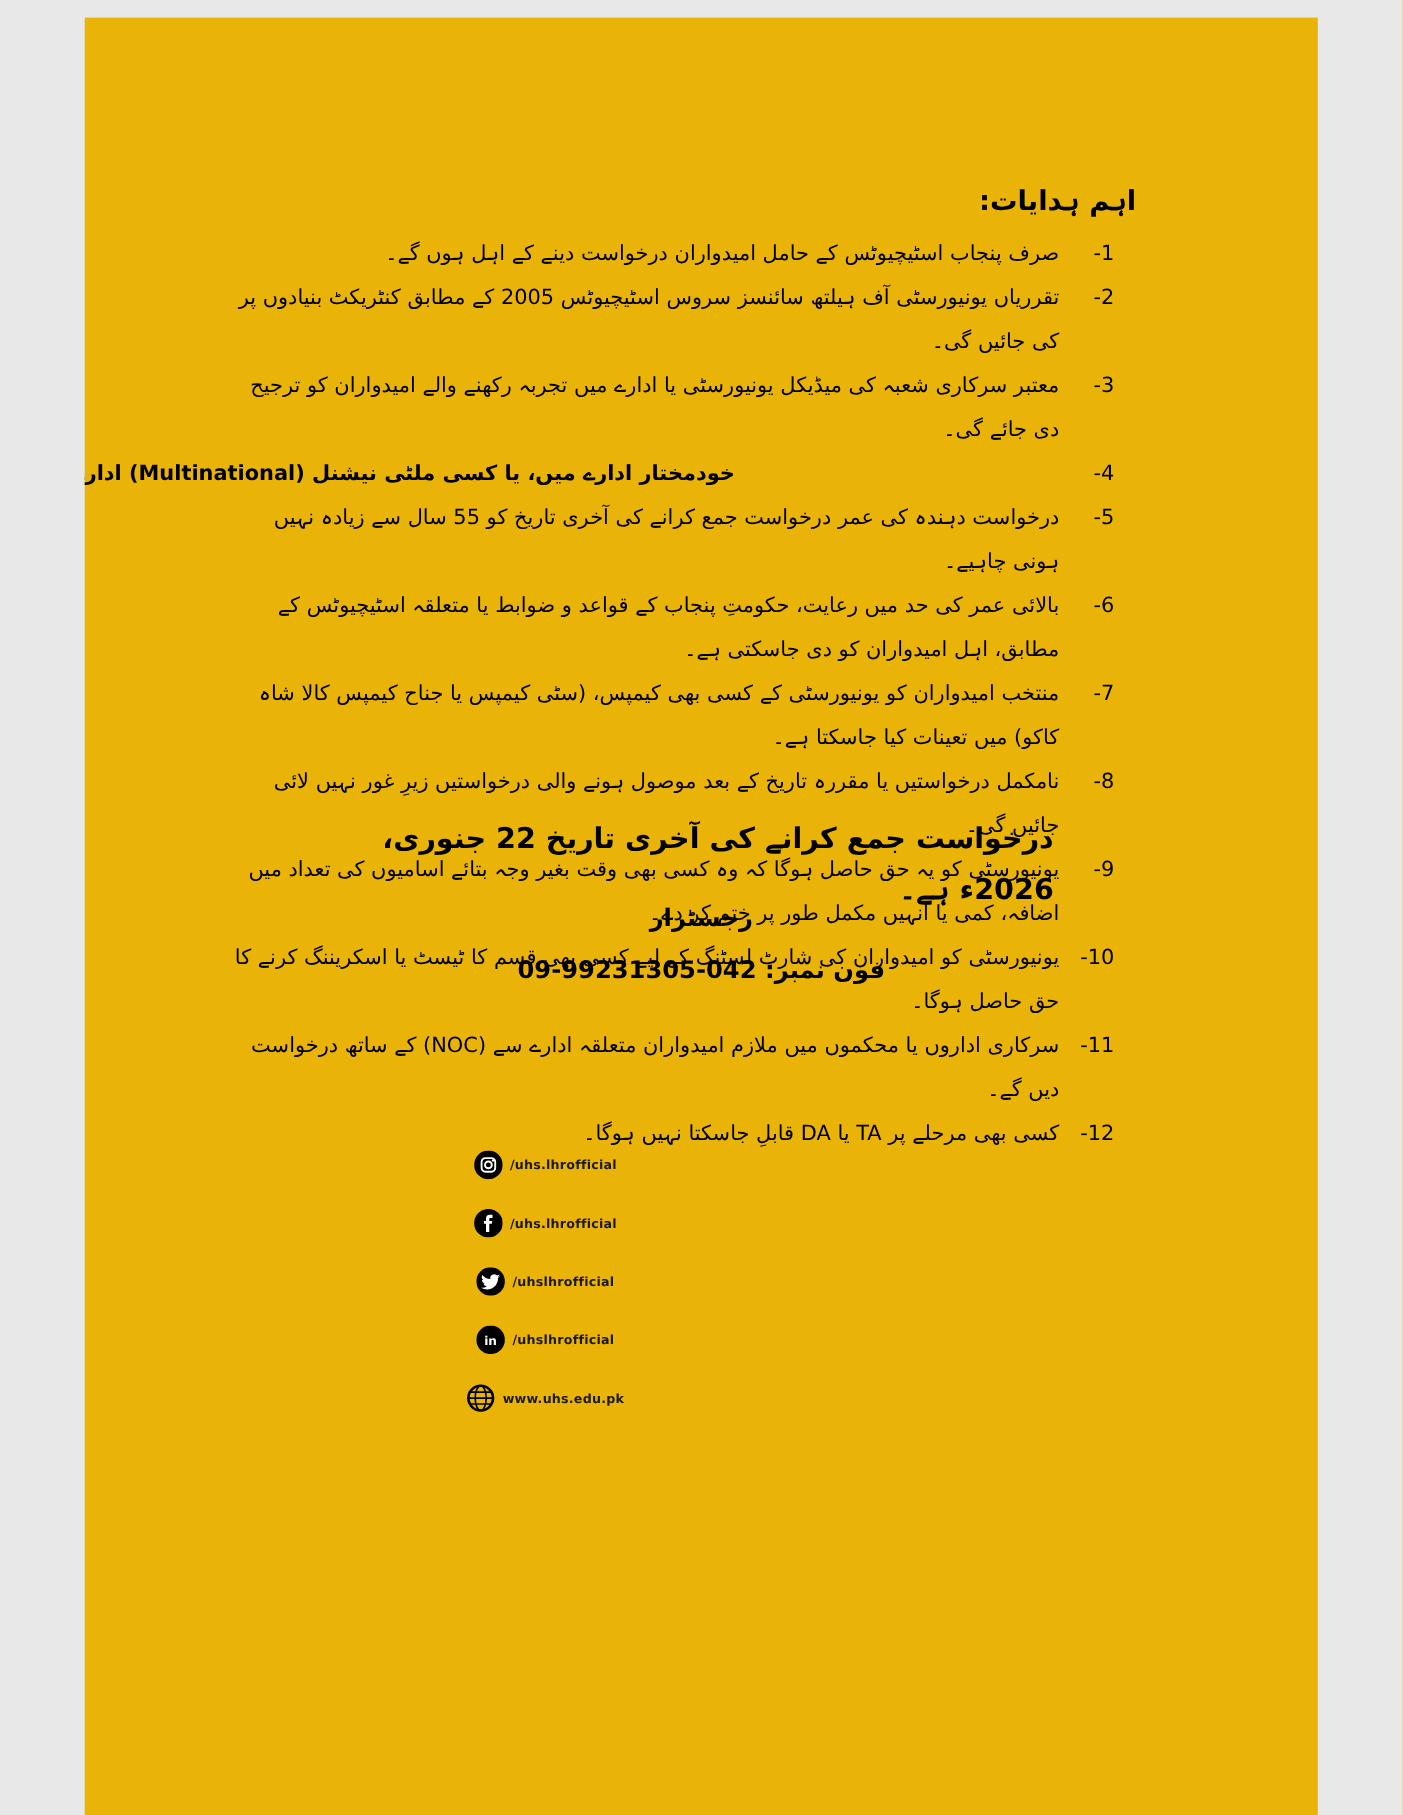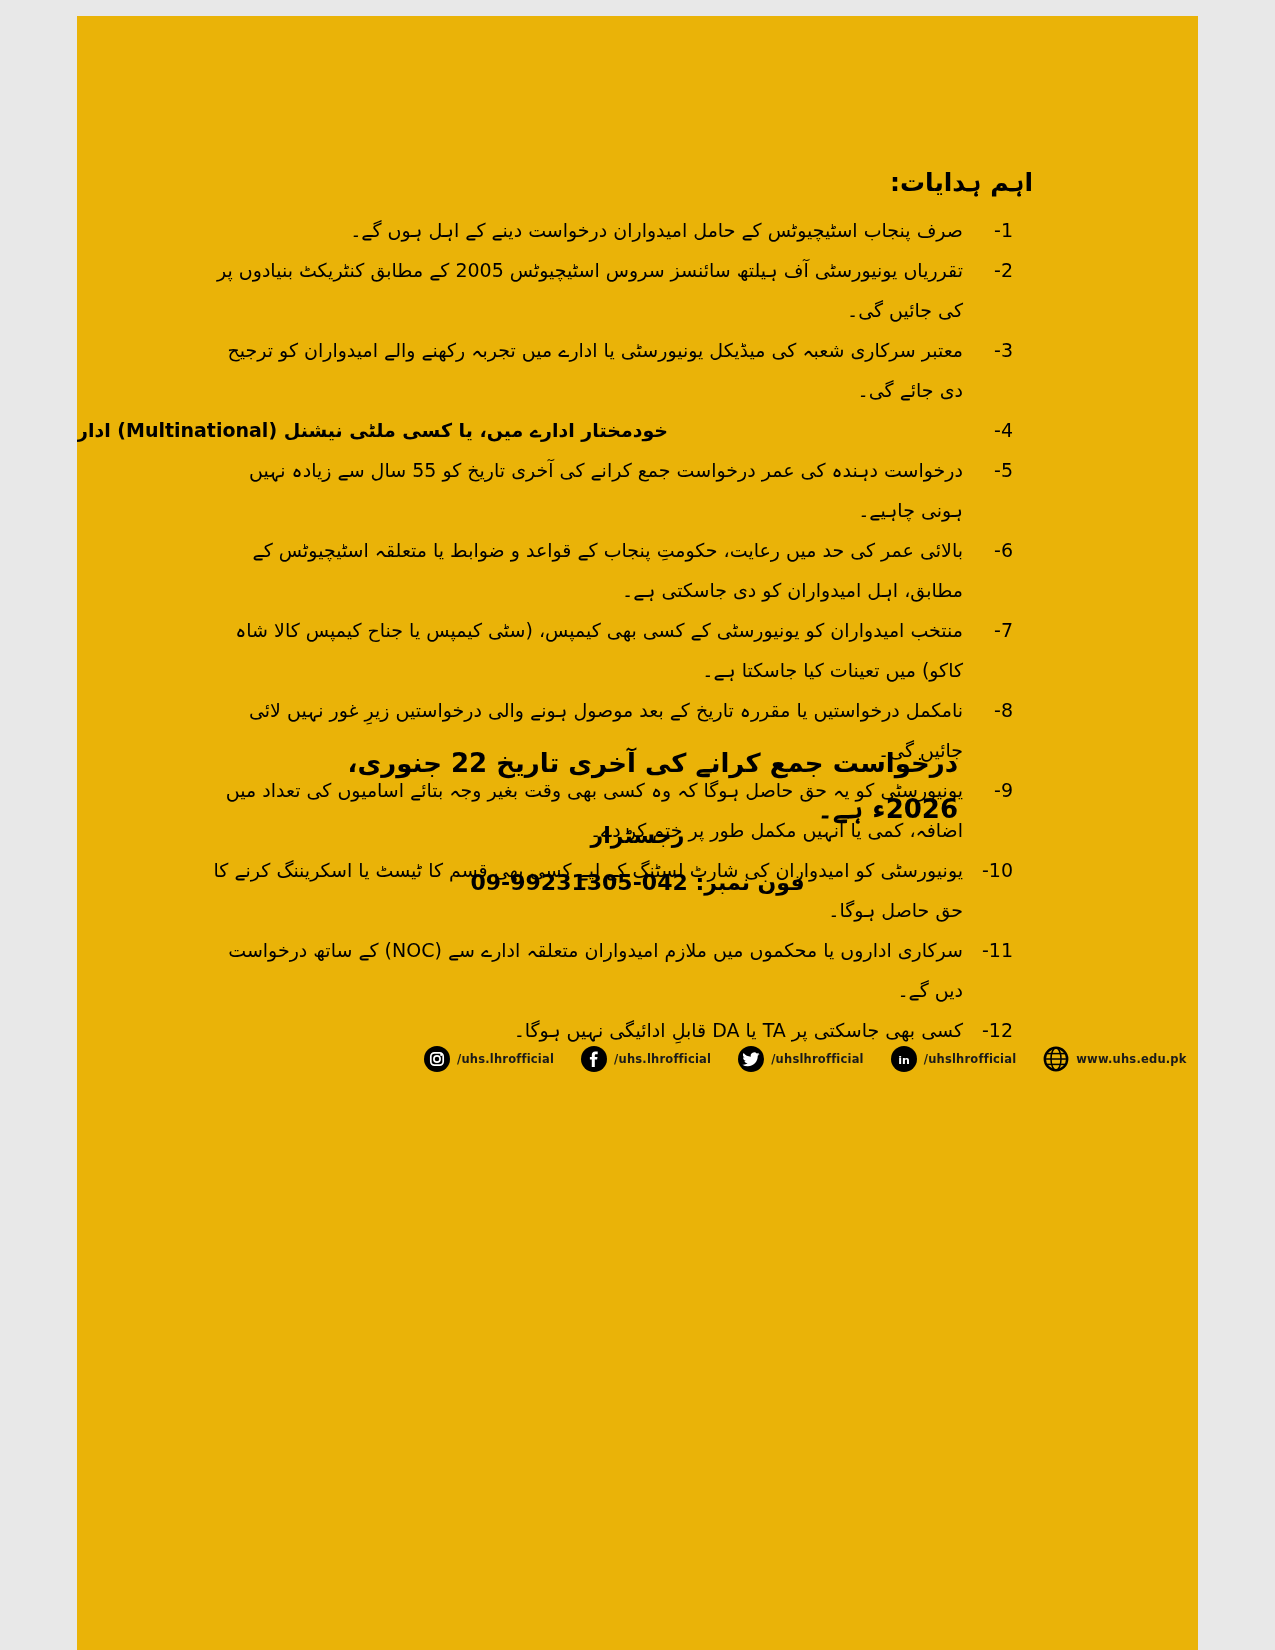--- a/index.html
+++ b/index.html
@@ -38,21 +38,21 @@
     font-size:26px;font-weight:bold;line-height:46px;
   }
   .signature{
     position:absolute;top:796px;left:0;right:0;
     text-align:center;direction:rtl;
     font-size:22px;line-height:47px;
   }
   .signature .sig-line{height:47px;font-weight:bold;}
   .socials{
     position:absolute;top:1030px;left:347px;
-    display:flex;flex-direction:row;align-items:center;gap:27px;
+    display:flex;flex-direction:column;align-items:center;gap:27px;
     direction:ltr;
   }
   .social-entry{display:flex;align-items:center;gap:7px;}
   .social-entry .lbl{
     font-size:11.5px;font-weight:bold;color:#1a1a1a;
     font-family:"DejaVu Sans",sans-serif;letter-spacing:.2px;
   }
   .icn{width:26px;height:26px;display:block;}
 </style>
 </head>
@@ -104,21 +104,21 @@
     <div class="item">
       <span class="marker">10-</span>
       <span class="txt">یونیورسٹی کو امیدواران کی شارٹ لسٹنگ کے لیے کسی بھی قسم کا ٹیسٹ یا اسکریننگ کرنے کا حق حاصل ہوگا۔</span>
     </div>
     <div class="item">
       <span class="marker">11-</span>
       <span class="txt">سرکاری اداروں یا محکموں میں ملازم امیدواران متعلقہ ادارے سے (NOC) کے ساتھ درخواست دیں گے۔</span>
     </div>
     <div class="item">
       <span class="marker">12-</span>
-      <span class="txt">کسی بھی جاسکتی پر TA یا DA قابلِ ادائیگی نہیں ہوگا۔</span>
+      <span class="txt">کسی بھی مرحلے پر TA یا DA قابلِ جاسکتا نہیں ہوگا۔</span>
     </div>
   </div>
 
   <div class="closing">درخواست جمع کرانے کی آخری تاریخ 22 جنوری، 2026ء ہے۔</div>
 
   <div class="signature">
     <div class="sig-line">رجسٹرار</div>
     <div class="sig-line">فون نمبر: 042-99231305-09</div>
   </div>
 

